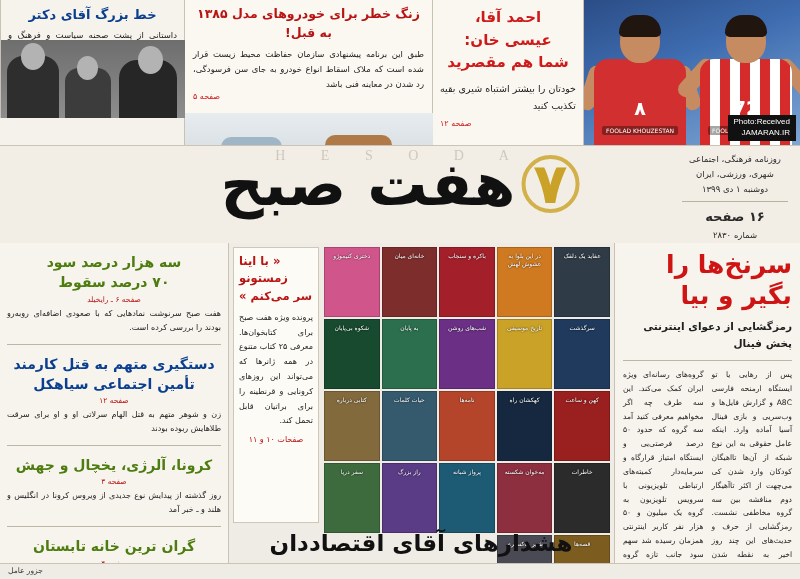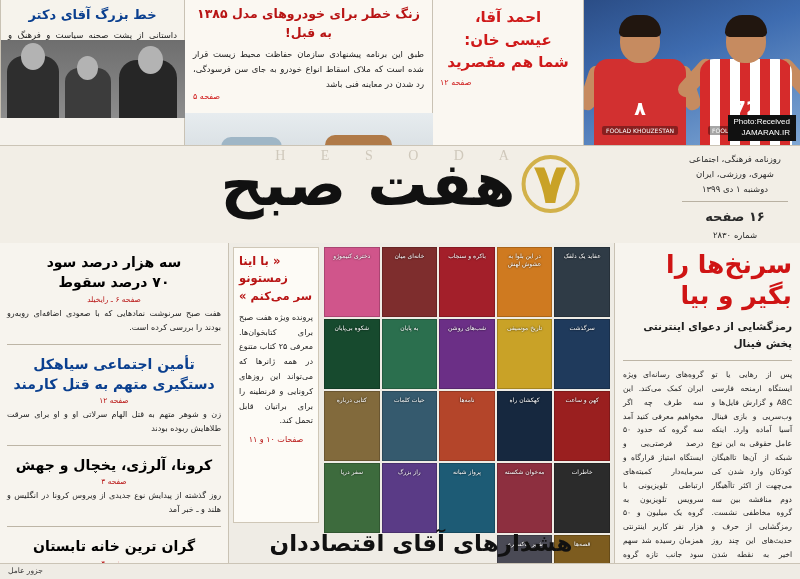--- a/index.html
+++ b/index.html
@@ -200,21 +200,21 @@
   .bottom-head .h {
     font-size: 23px; font-weight: bold; color: #111; line-height: 1.2;
   }
   .bottom-head .s { font-size: 9px; color: #222; margin-top: 5px; line-height: 1.6; }
 
   
   .col-left { width: 228px; background: #f7f4ee; padding: 5px 7px; }
   .news { padding: 4px 0; }
   .news h3 { margin: 0; font-size: 14px; font-weight: bold; line-height: 1.45; text-align: center; }
   .news h3.blue { color: #0a3f8f; }
-  .news h3.dark { color: #000000; }
+  .news h3.dark { color: #4d7c0f; }
   .news .pg { color: #b81414; font-size: 7.5px; text-align: center; margin: 2px 0 0 0; }
   .news p { margin: 3px 0 0 0; font-size: 8px; line-height: 1.75; color: #222; text-align: justify; }
   .hr2 { height: 1px; background: #bdb5a6; margin: 5px 0; }
   .footer-strip {
     position: absolute; bottom: 0; left: 0; width: 800px; height: 16px;
     background: #efece5; border-top: 1px solid #cbc4b6;
     font-size: 7.5px; color: #333; padding: 2px 8px; text-align: left;
   }
 </style>
 </head>
@@ -246,20 +246,21 @@
       <div class="photo-credit">
         <div>Photo:Received</div>
         <div>JAMARAN.IR</div>
       </div>
     </div>
 
     <div class="headline-box">
       <div class="hl-red hl-big">احمد آقا،</div>
       <div class="hl-red hl-big">عیسی خان:</div>
       <div class="hl-red hl-big">شما هم مقصرید</div>
+      <div class="hl-sub">خودتان را بیشتر اشتباه شیری بقیه تکذیب کنید</div>
       <div class="hl-more" style="text-align:left;margin-top:4px;">صفحه ۱۲</div>
     </div>
 
     <div class="car-box">
       <div class="car-title">زنگ خطر برای خودروهای مدل ۱۳۸۵ به قبل!</div>
       <div class="car-text">طبق این برنامه پیشنهادی سازمان حفاظت محیط زیست قرار شده است که ملاک اسقاط انواع خودرو به جای سن فرسودگی، رد شدن در معاینه فنی باشد</div>
       <div class="hl-more" style="text-align:left;">صفحه ۵</div>
       <div class="car-img">
         <div class="car" style="left:10px;width:118px;height:26px;background:#e9e6df;">
           <div class="cabin"></div>
@@ -406,22 +407,22 @@
     <div class="col-left">
       <div id="news-list">
           <div class="news">
             <h3 class="dark">سه هزار درصد سود</h3>
             <h3 class="dark">۷۰ درصد سقوط</h3>
             <div class="pg">صفحه ۶ ـ رایخیلد</div>
             <p>هفت صبح سرنوشت نمادهایی که با صعودی اضافه‌ای روبه‌رو بودند را بررسی کرده است.</p>
           </div>
           <div class="hr2"></div>
           <div class="news">
+            <h3 class="blue">دستگیری متهم به قتل کارمند</h3>
             <h3 class="blue">تأمین اجتماعی سیاهکل</h3>
-            <h3 class="blue">دستگیری متهم به قتل کارمند</h3>
             <div class="pg">صفحه ۱۲</div>
             <p>زن و شوهر متهم به قتل الهام سرلاتی او و او برای سرقت طلاهایش ربوده بودند</p>
           </div>
           <div class="hr2"></div>
           <div class="news">
             <h3 class="dark">کرونا، آلرژی، یخچال و جهش</h3>
             <div class="pg">صفحه ۳</div>
             <p>روز گذشته از پیدایش نوع جدیدی از ویروس کرونا در انگلیس و هلند و ـ خبر آمد</p>
           </div>
           <div class="hr2"></div>

